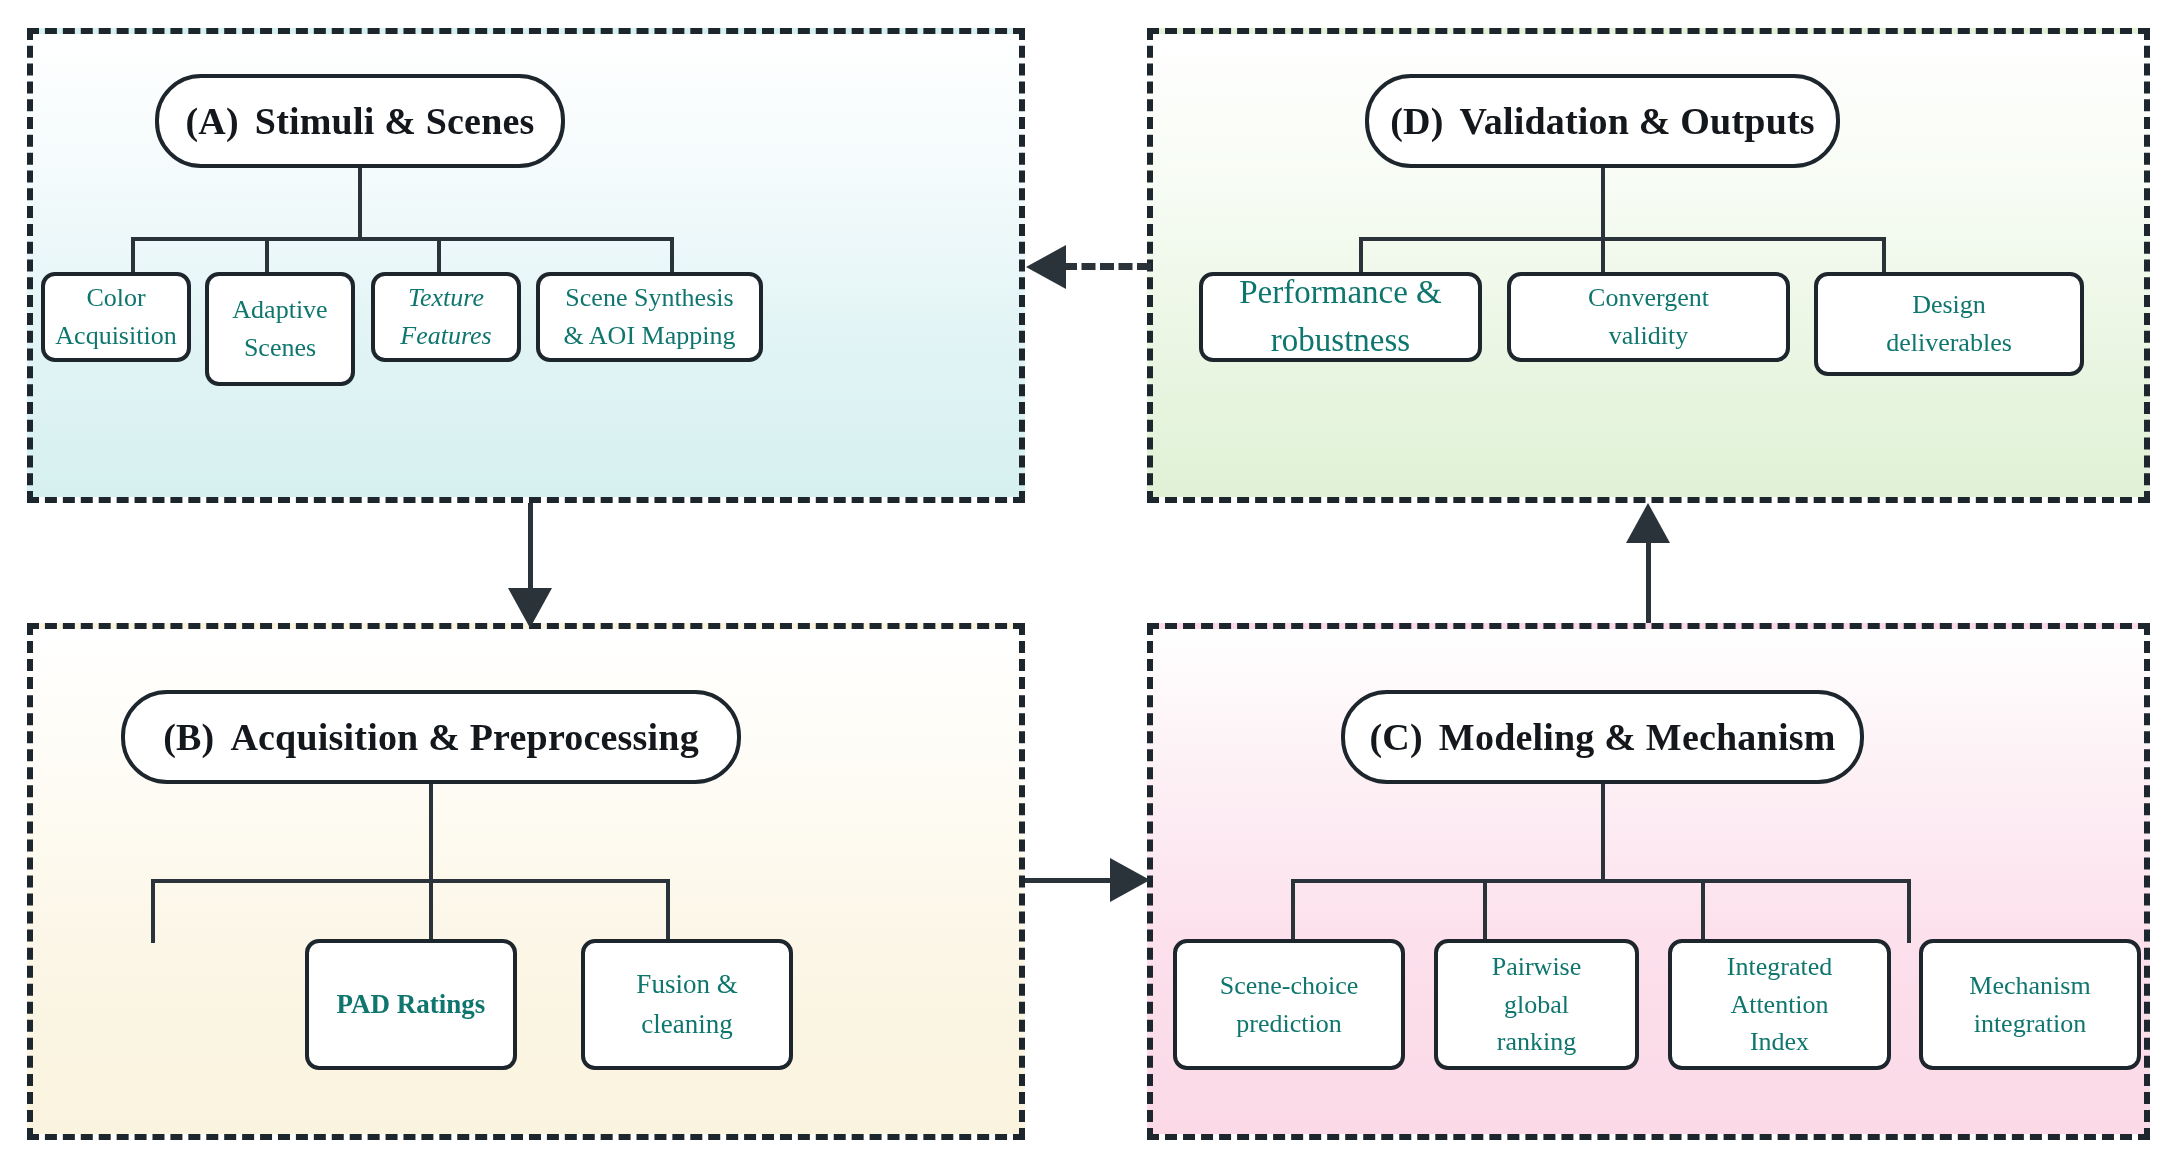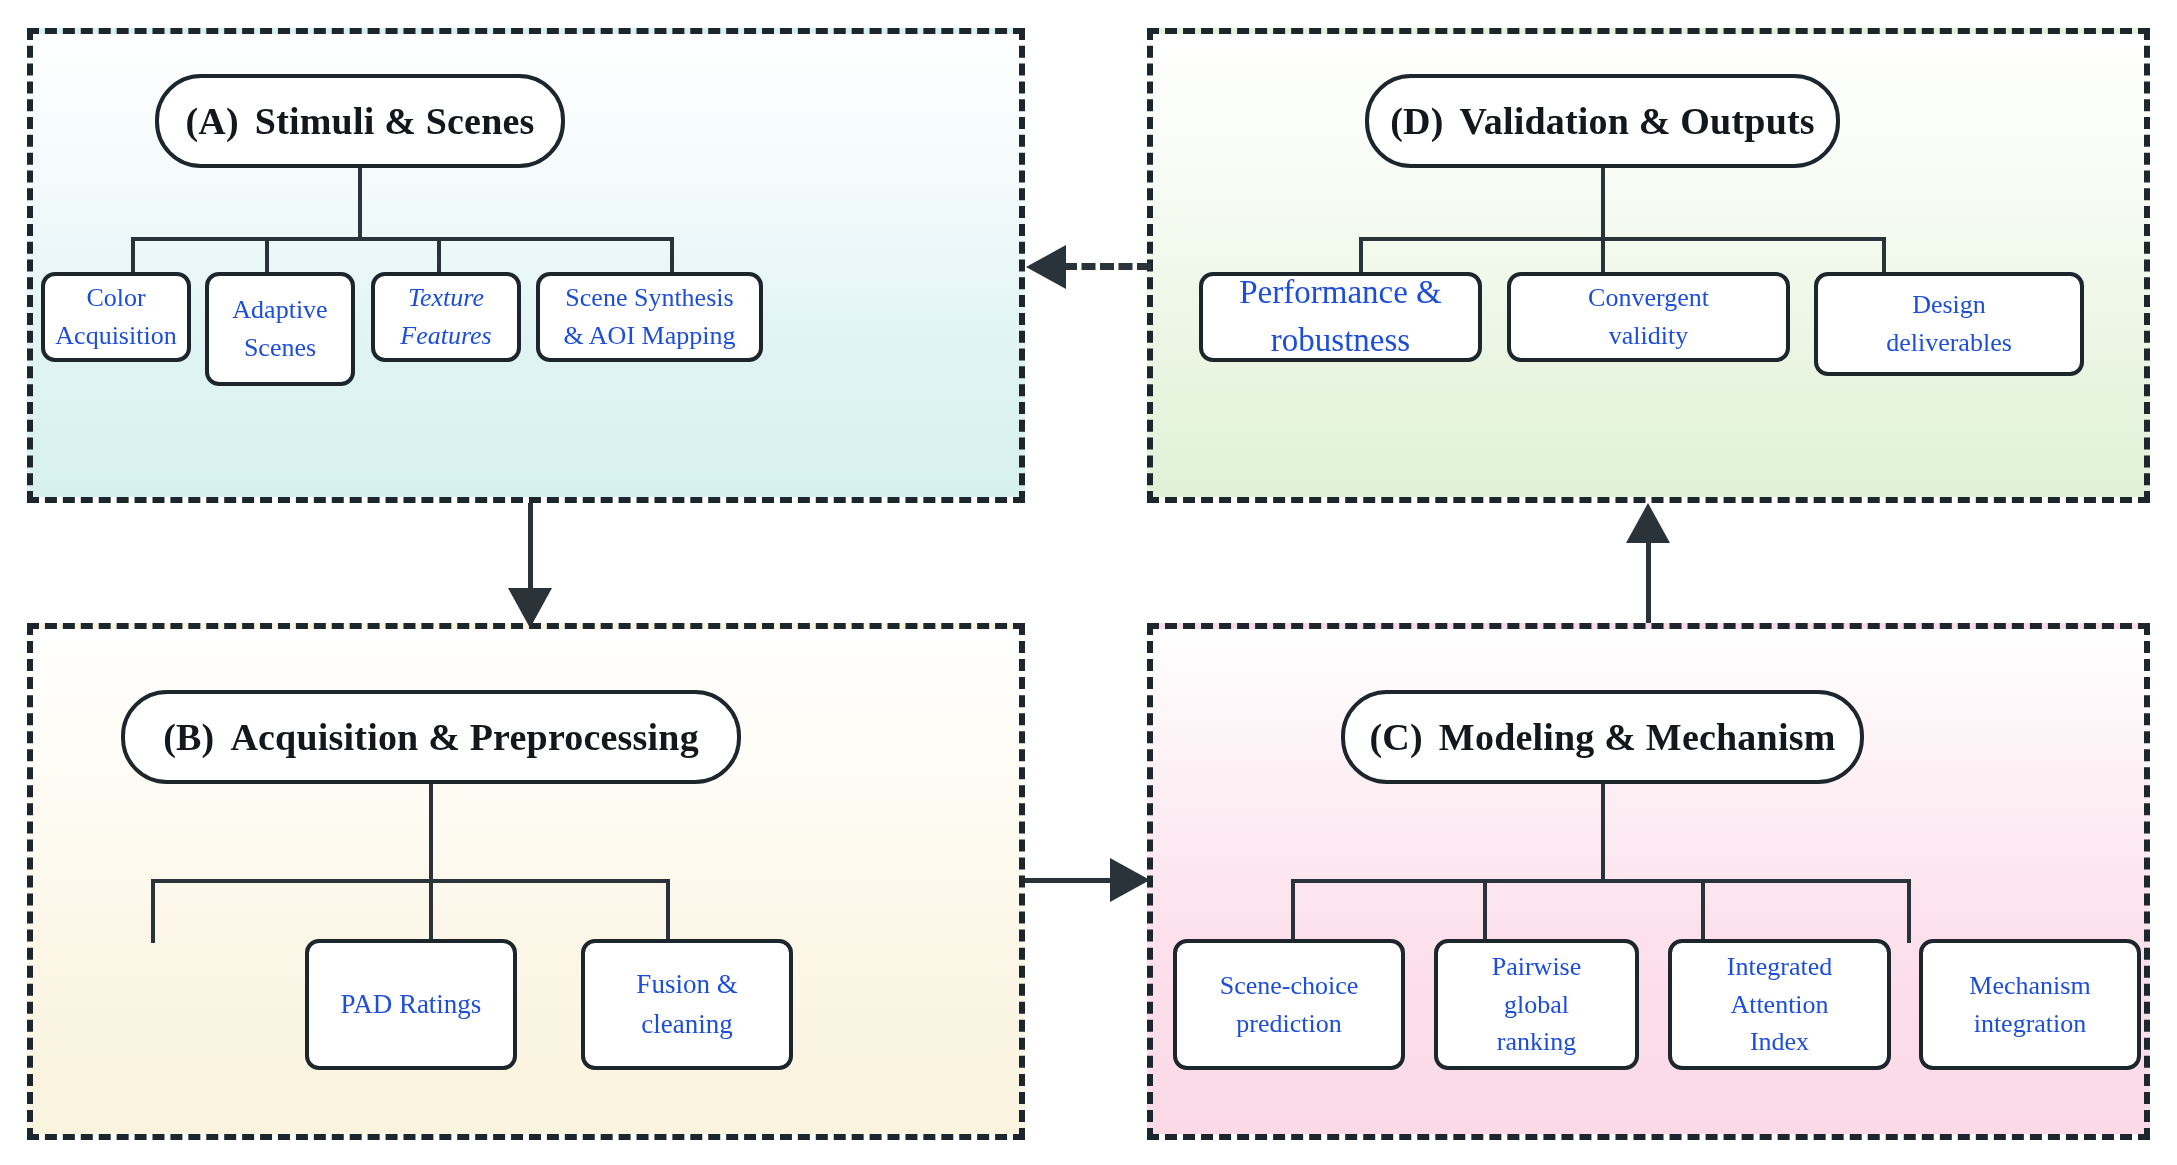--- a/index.html
+++ b/index.html
@@ -25,21 +25,21 @@
   .pill{position:absolute;box-sizing:border-box;background:#ffffff;
         border:4px solid #1d252d;border-radius:46px;
         display:flex;align-items:center;justify-content:center;
         font-weight:bold;color:#14181d;white-space:nowrap;letter-spacing:.2px;}
   .pill .tag{margin-right:16px;}
 
   
   .leaf{position:absolute;box-sizing:border-box;background:#ffffff;
         border:4px solid #1d252d;border-radius:14px;
         display:flex;align-items:center;justify-content:center;
-        text-align:center;color:#1d4ed8;line-height:1.45;padding:4px 8px;}
+        text-align:center;color:#0f766e;line-height:1.45;padding:4px 8px;}
 
   
   .ln{position:absolute;background:#2a323a;}
   .vln{width:4px;}
   .hln{height:4px;}
 
   
   .arrow-shaft{position:absolute;background:#2a323a;}
   .arrow-shaft.solid-v{width:5px;}
   .arrow-shaft.solid-h{height:5px;}
@@ -132,21 +132,21 @@
   <div class="panel" id="panel-b">
     <div class="pill" style="left:88px;top:61px;width:620px;height:94px;font-size:38px;">
       <span class="tag">(B)</span>
       <span>Acquisition &amp; Preprocessing</span>
     </div>
     <div class="ln vln" style="left:396px;top:155px;height:98px;"></div>
     <div class="ln hln" style="left:118px;top:250px;width:519px;"></div>
     <div class="ln vln" style="left:118px;top:250px;height:64px;"></div>
     <div class="ln vln" style="left:396px;top:250px;height:64px;"></div>
     <div class="ln vln" style="left:633px;top:250px;height:64px;"></div>
-    <div class="leaf" style="left:272px;top:310px;width:212px;height:131px;font-size:27px;">
+    <div class="leaf" style="left:272px;top:310px;width:212px;height:131px;font-size:27px;font-weight:bold;">
       <span>PAD Ratings</span>
     </div>
     <div class="leaf" style="left:548px;top:310px;width:212px;height:131px;font-size:27px;">
       <span>Fusion &amp; cleaning</span>
     </div>
   </div>
 
   <div class="panel" id="panel-c">
     <div class="pill" style="left:188px;top:61px;width:523px;height:94px;font-size:38px;">
       <span class="tag">(C)</span>

